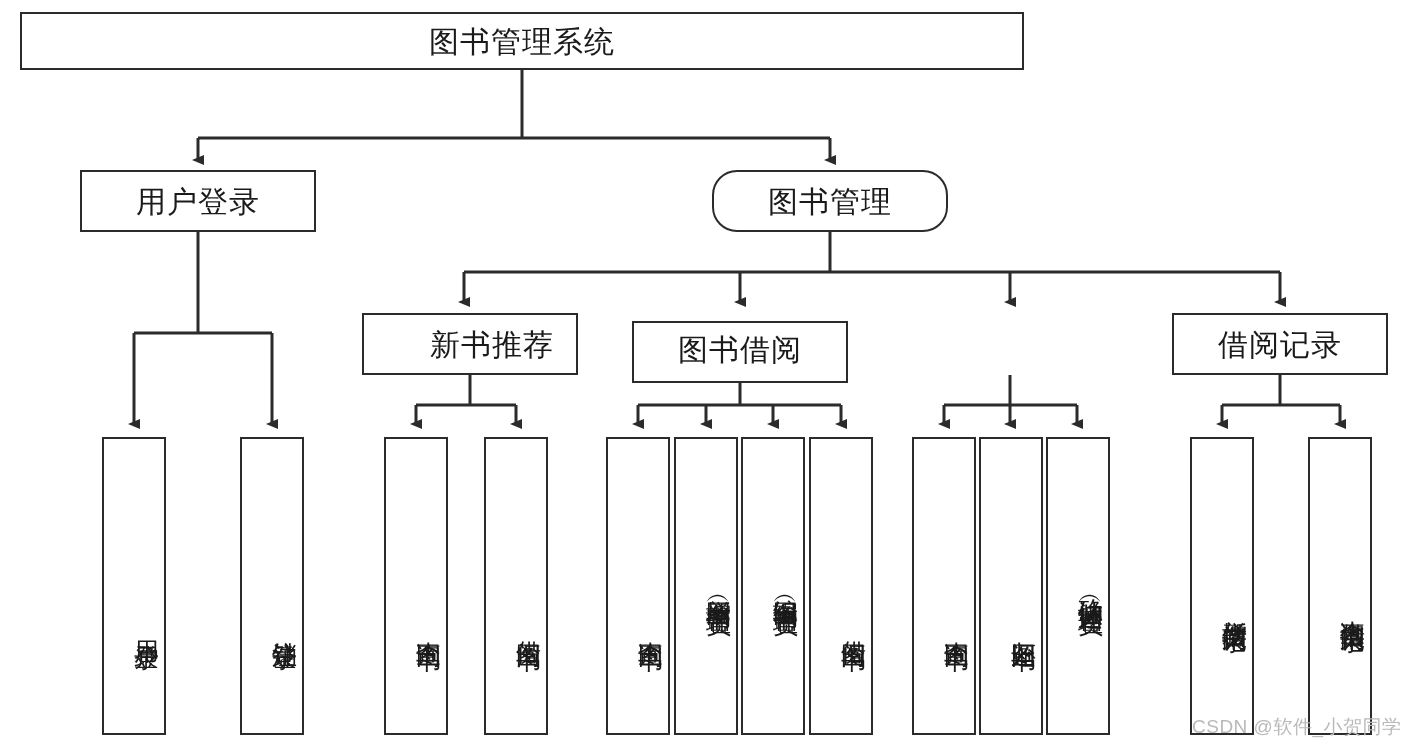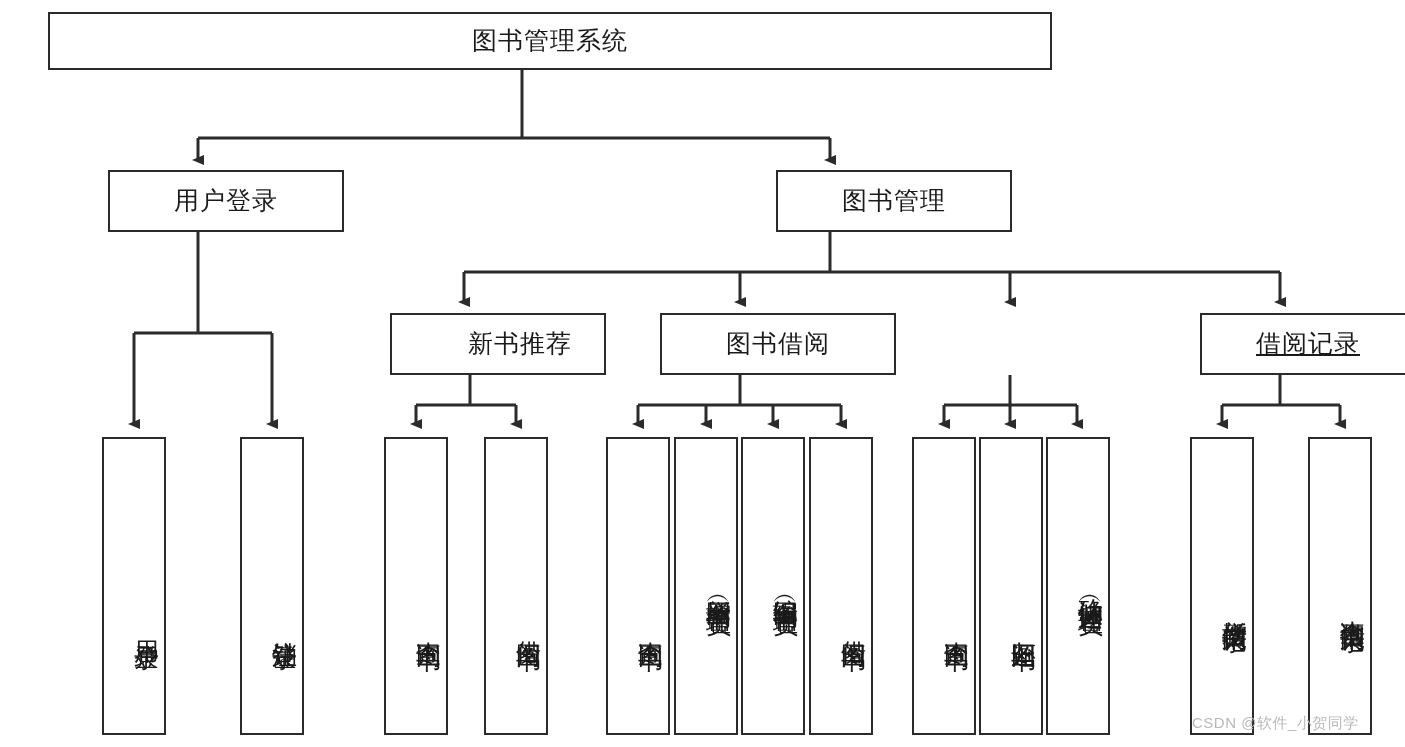--- a/index.html
+++ b/index.html
@@ -26,24 +26,23 @@
   .node {
     position: absolute;
     border: 2px solid #2b2b2b;
     background: #ffffff;
     display: flex;
     align-items: center;
     justify-content: center;
     color: #1a1a1a;
   }
   .node.horiz {
-    font-size: 25px;
+    font-size: 30px;
     letter-spacing: 1px;
     line-height: 1.1;
-    margin-left: 28px;
   }
   .node.vert {
     writing-mode: vertical-rl;
     text-orientation: upright;
     font-size: 25px;
     letter-spacing: 2px;
     align-items: flex-start;
     justify-content: center;
     padding-top: 6px;
   }
@@ -52,21 +51,21 @@
     padding-top: 4px;
   }
   .node-label {
     display: block;
     white-space: nowrap;
   }
   #watermark {
     position: absolute;
     left: 1192px;
     top: 714px;
-    font-size: 15px;
+    font-size: 19px;
     color: #b9b9b9;
     white-space: nowrap;
     letter-spacing: 0.5px;
   }
 </style>
 </head>
 <body>
 
 <div id="canvas">
 
@@ -122,31 +121,31 @@
     </g>
   </svg>
 
   <div class="node horiz" style="left:20px; top:12px; width:1004px; height:58px;">
     <span class="node-label">图书管理系统</span>
   </div>
 
   <div class="node horiz" style="left:80px; top:170px; width:236px; height:62px;">
     <span class="node-label">用户登录</span>
   </div>
-  <div class="node horiz" style="left:748px; top:170px; width:236px; height:62px;">
+  <div class="node horiz" style="left:712px; top:170px; width:236px; height:62px;border-radius:25px;">
     <span class="node-label">图书管理</span>
   </div>
 
   <div class="node horiz" style="left:362px; top:313px; width:216px; height:62px;padding-left:44px;">
     <span class="node-label">新书推荐</span>
   </div>
-  <div class="node horiz" style="left:632px; top:313px; width:236px; height:62px;">
+  <div class="node horiz" style="left:632px; top:321px; width:216px; height:62px;font-family:Liberation Mono, monospace;">
     <span class="node-label">图书借阅</span>
   </div>
-  <div class="node horiz" style="left:1172px; top:313px; width:216px; height:62px;text-decoration:underline;">
+  <div class="node horiz" style="left:1172px; top:313px; width:216px; height:62px;">
     <span class="node-label">借阅记录</span>
   </div>
 
   <div class="node vert" style="left:102px; top:437px; width:64px; height:298px; padding-top:78px;">
     <span class="node-label">用户登录</span>
   </div>
   <div class="node vert" style="left:240px; top:437px; width:64px; height:298px; padding-top:78px;">
     <span class="node-label">注销登录</span>
   </div>
 

